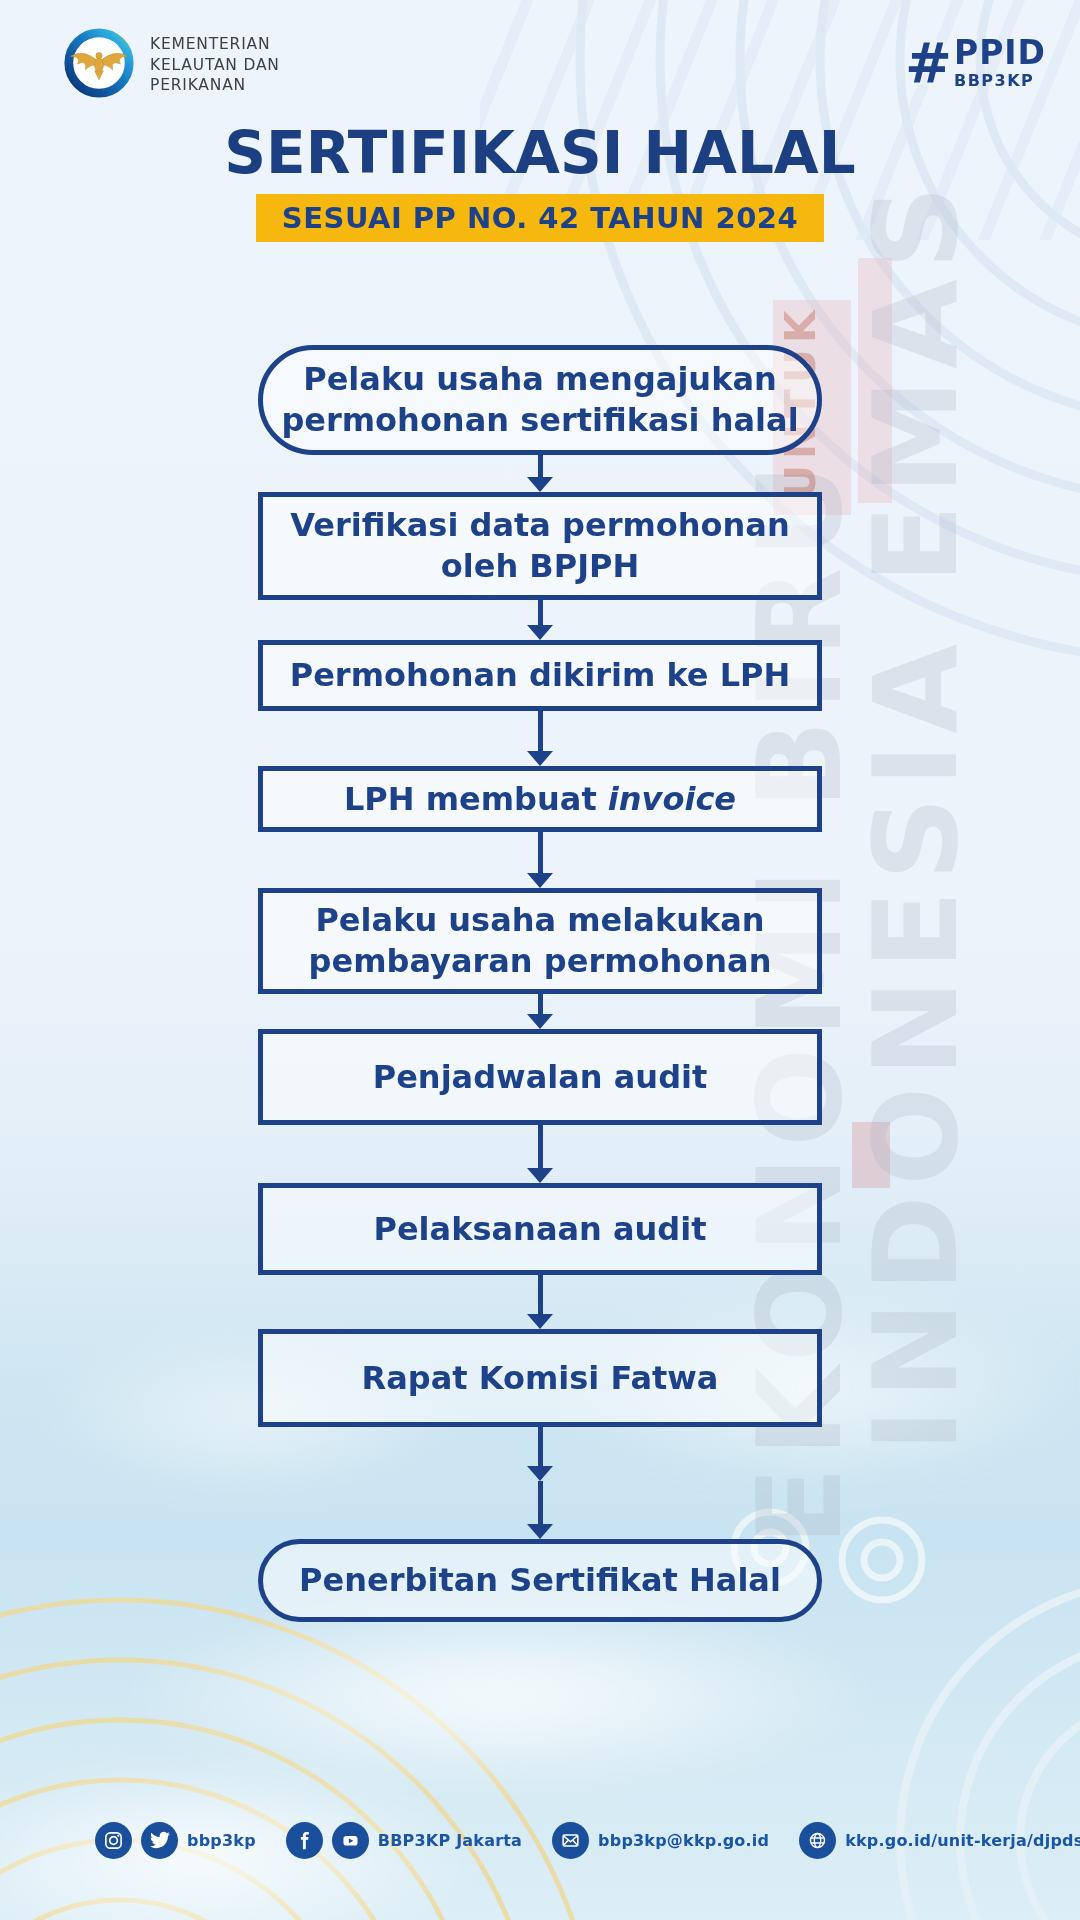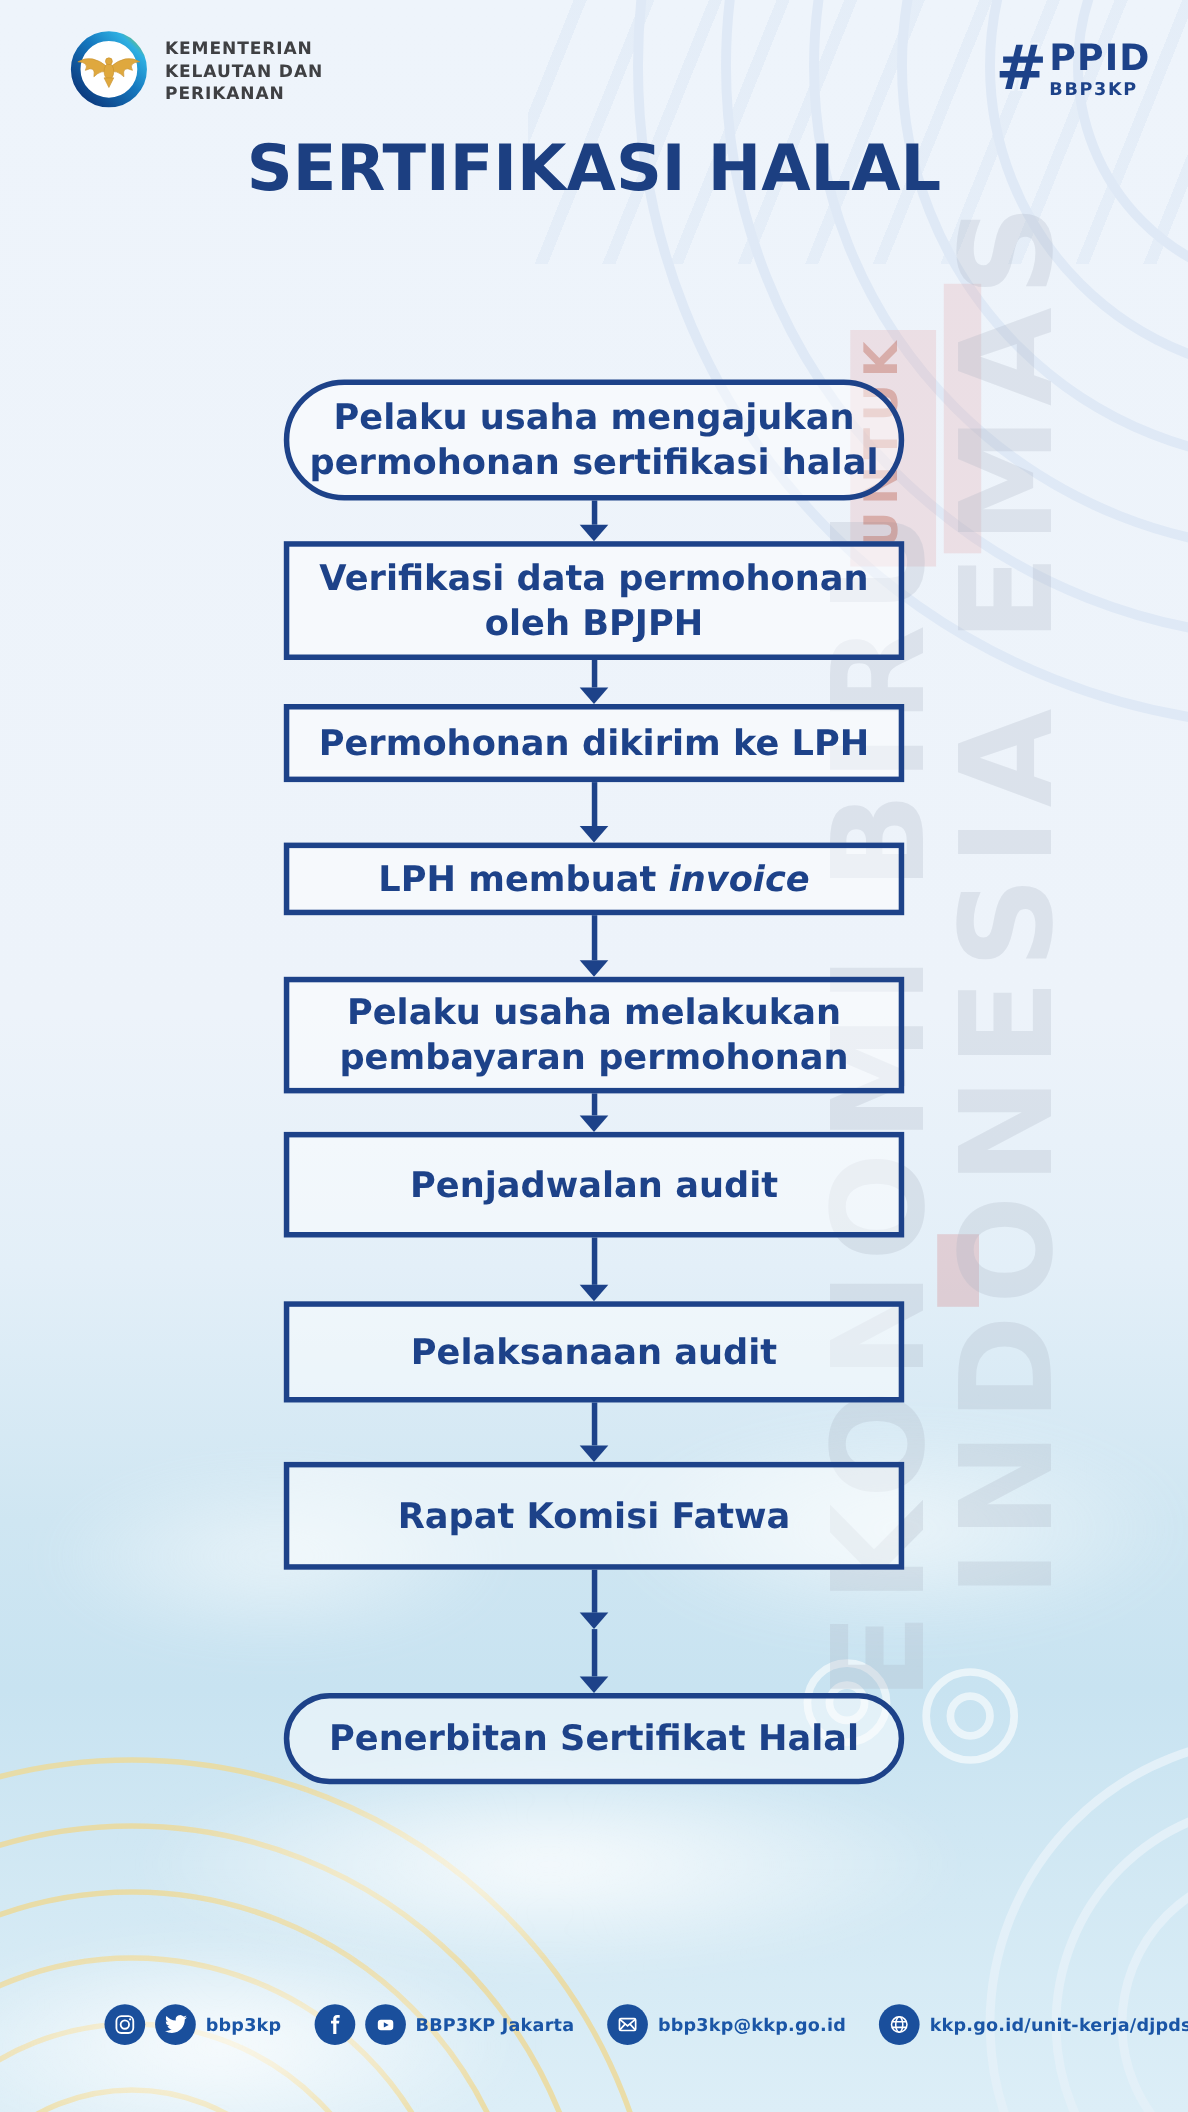--- a/index.html
+++ b/index.html
@@ -29,21 +29,21 @@
     font-weight:800;color:#aab3c2;opacity:.26;letter-spacing:10px;white-space:nowrap;
     text-align:center;line-height:1;user-select:none;
   }
   .wm1{left:742px;top:380px;height:1240px;font-size:116px;}
   .wm2{left:858px;top:262px;height:1190px;font-size:116px;}
   .wm-accent{left:780px;top:302px;height:200px;font-size:42px;letter-spacing:6px;
     color:#b5533f;opacity:.35;font-weight:800;}
   
   .header-logo{position:absolute;left:62px;top:26px;display:flex;align-items:center;gap:14px;}
   .ministry-name{
-    font-size:15.5px;font-weight:700;color:#3f4043;letter-spacing:.8px;
+    font-size:15.5px;font-weight:400;color:#3f4043;letter-spacing:.8px;
     line-height:1.32;white-space:pre-line;
   }
   .ppid{position:absolute;right:34px;top:36px;display:flex;align-items:center;}
   .ppid-hash{
     font-size:56px;font-weight:900;color:#1d4289;line-height:.9;margin-right:2px;
     text-shadow:-2px -2px 0 #eef4fb,2px -2px 0 #eef4fb,-2px 2px 0 #eef4fb,2px 2px 0 #eef4fb;
   }
   .ppid-col{display:flex;flex-direction:column;align-items:flex-start;}
   .ppid-top{font-size:33px;font-weight:900;color:#1d4289;line-height:1;letter-spacing:1px;}
   .ppid-sub{font-size:16px;font-weight:800;color:#1d4289;letter-spacing:1.5px;margin-top:2px;}
@@ -157,20 +157,21 @@
   <div class="ppid">
     <span class="ppid-hash">#</span>
     <span class="ppid-col">
       <span class="ppid-top">PPID</span>
       <span class="ppid-sub">BBP3KP</span>
     </span>
   </div>
 
   <div class="title-block">
     <div class="title-line">SERTIFIKASI HALAL</div>
+    <div><span class="title-badge">SESUAI PP NO. 42 TAHUN 2024</span></div>
   </div>
 
   <div class="flow">
     <div class="step pill" style="height:110px">
       <span>Pelaku usaha mengajukan permohonan sertifikasi halal</span>
     </div>
     <div class="arrow" style="height:37px">
         <span class="arrow-line"></span>
         <span class="arrow-head"></span>
       </div>

